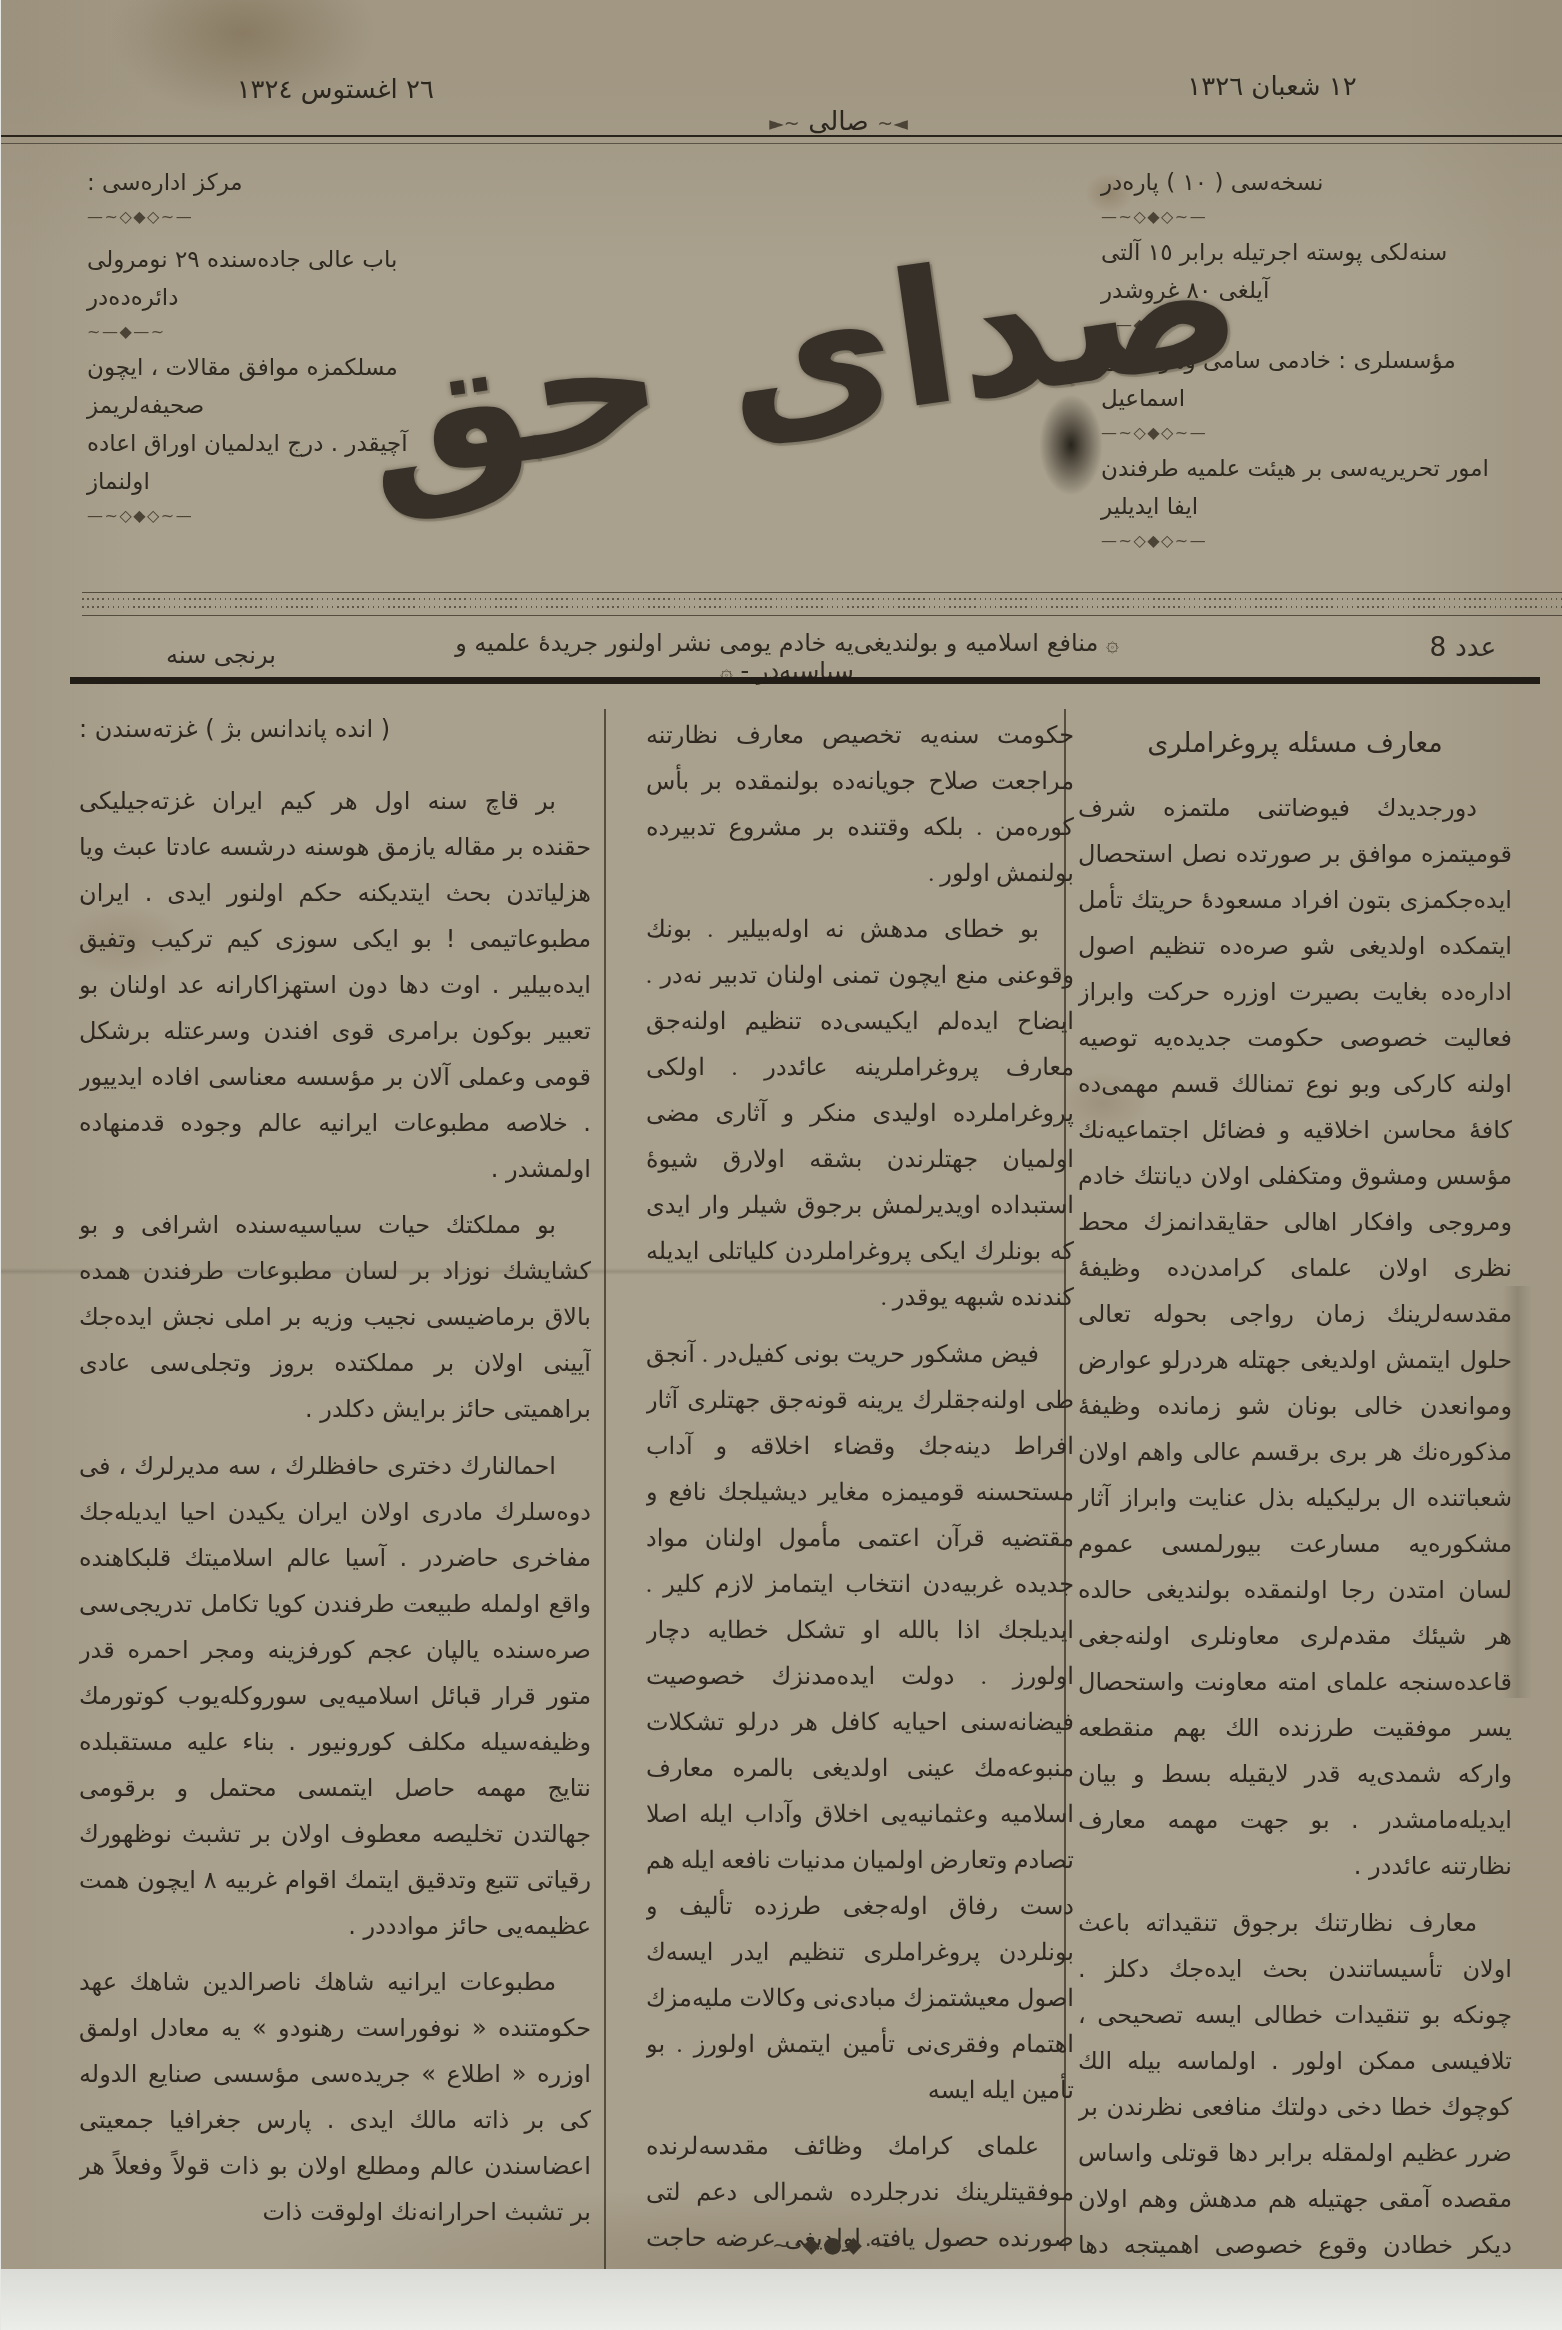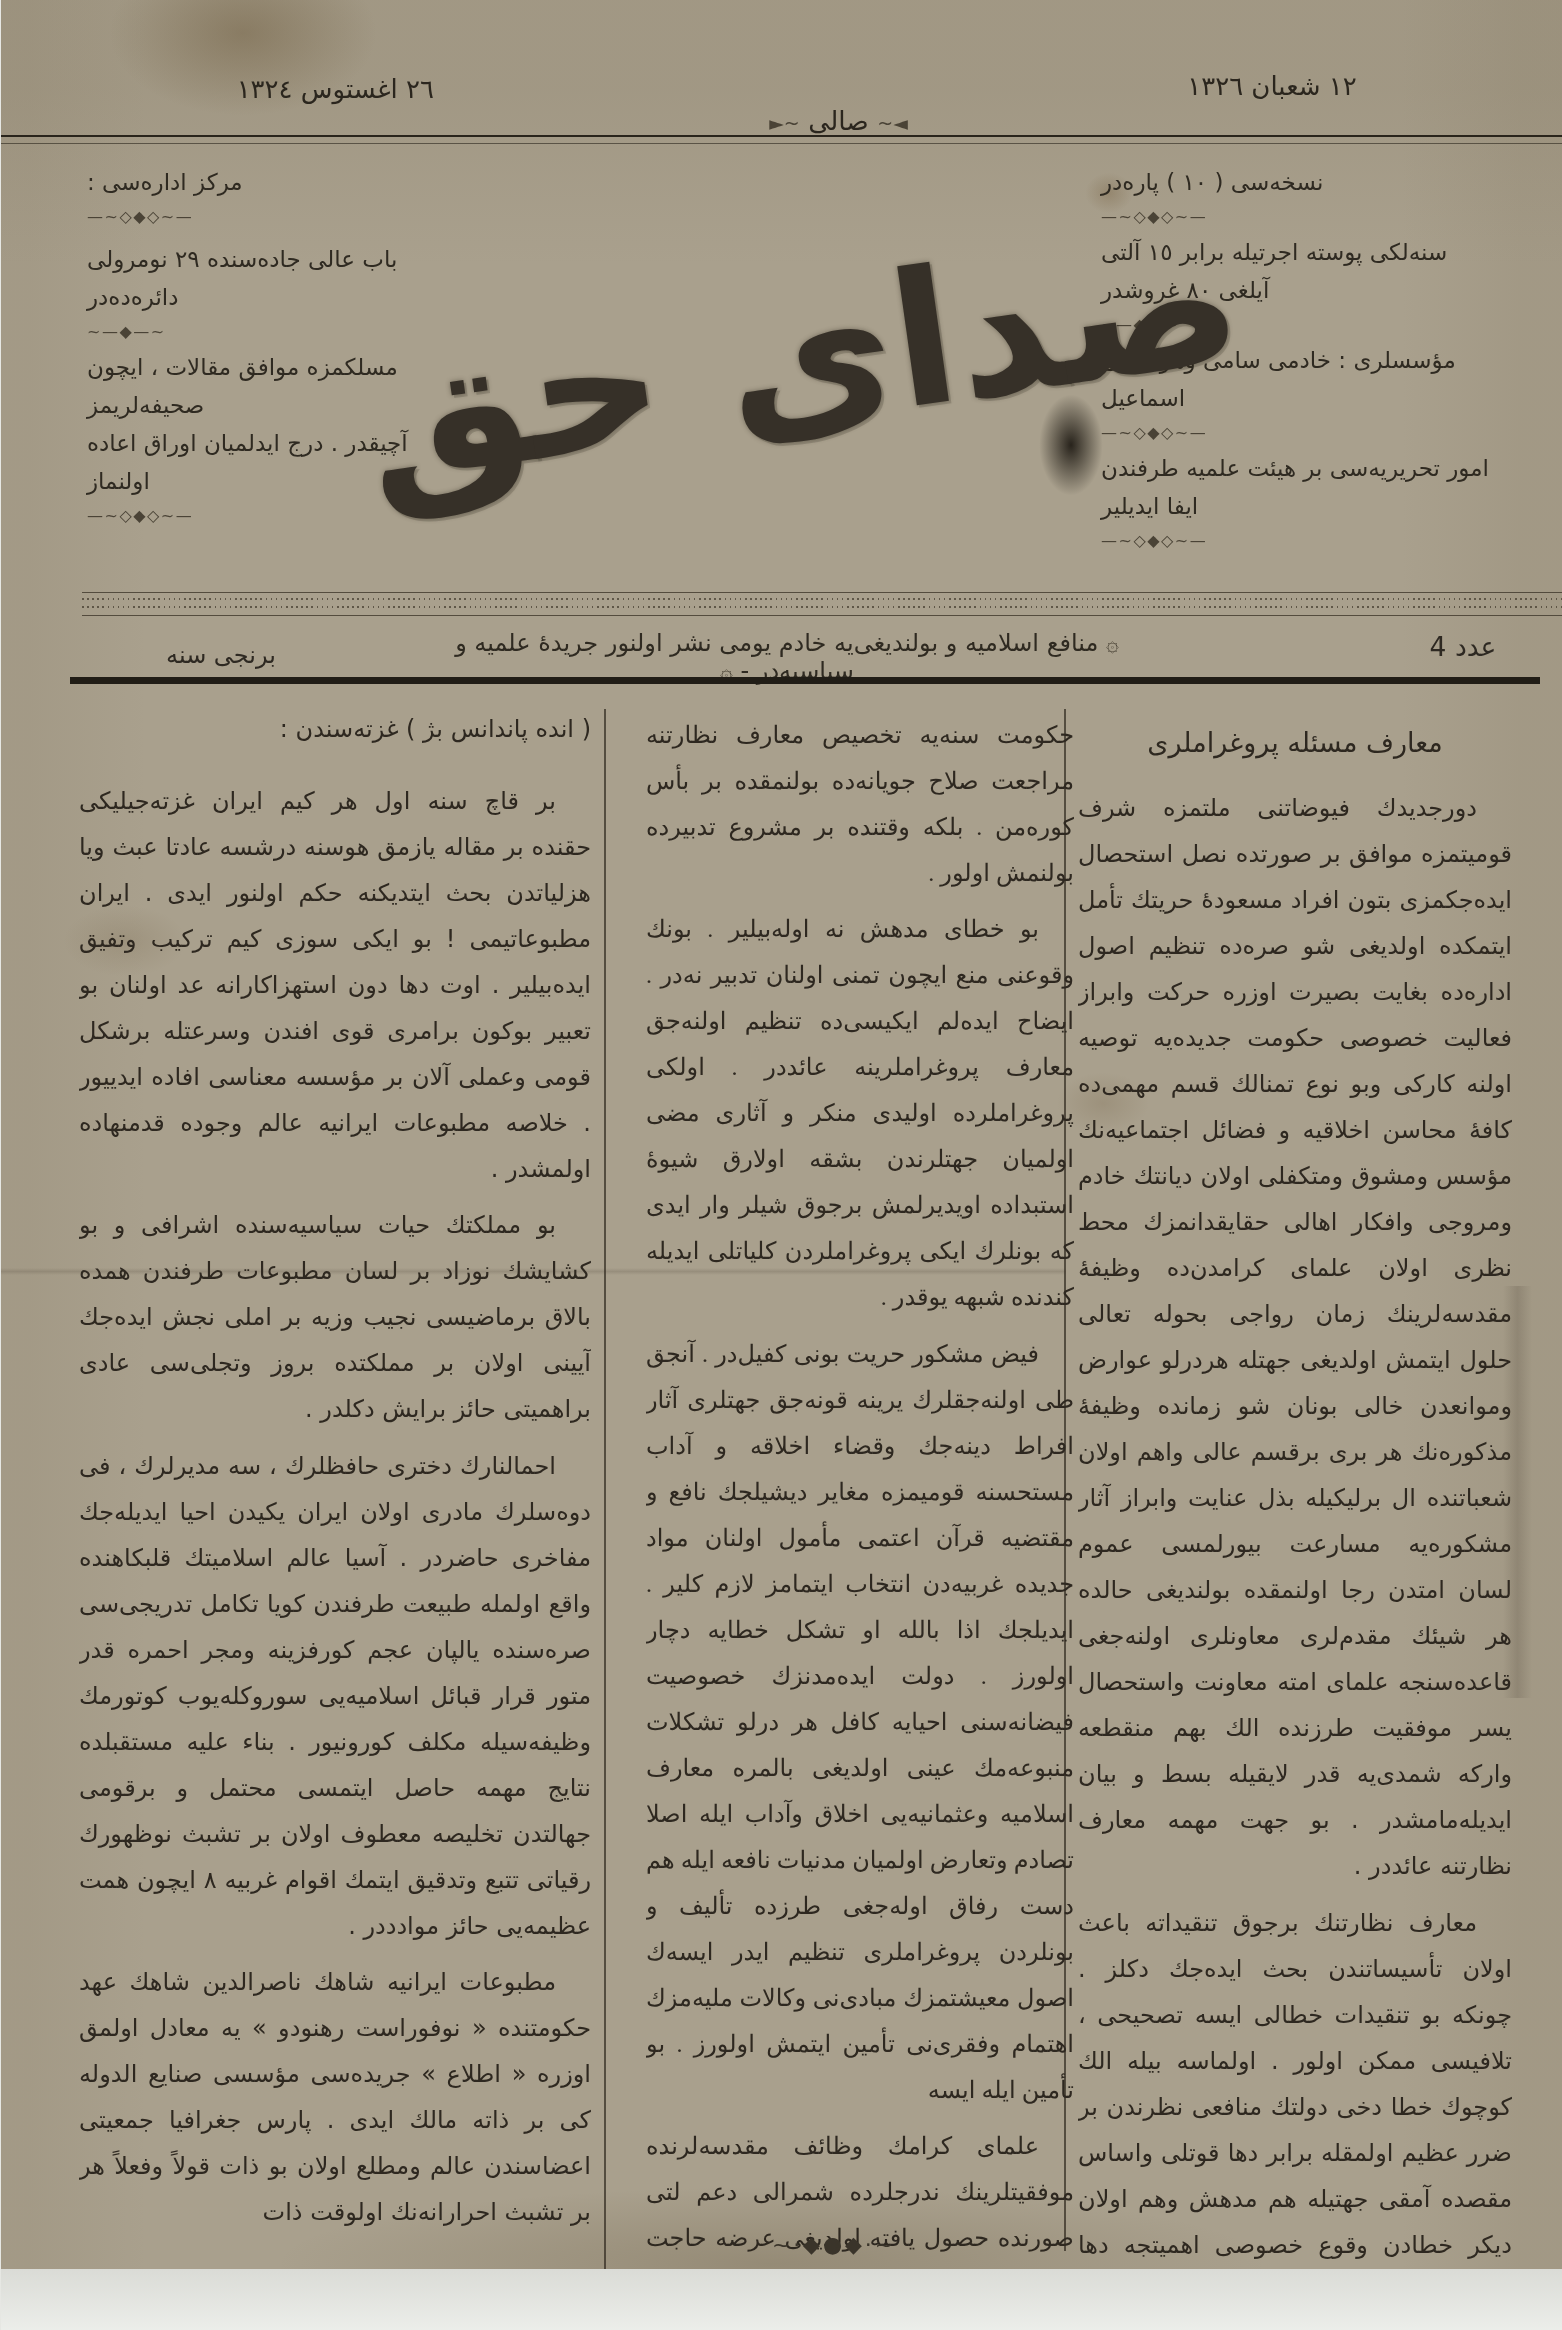--- a/index.html
+++ b/index.html
@@ -74,21 +74,21 @@
   .vsep.s1{left:1064px;top:709px;height:1542px;}
   .vsep.s2{left:604px;top:709px;height:1584px;}
   .col{
     position:absolute;top:712px;direction:rtl;text-align:justify;
     font-size:24px;line-height:46px;color:#2e2820;overflow:hidden;
   }
   .col.right{left:1078px;width:434px;height:1582px;}
   .col.middle{left:646px;width:428px;height:1580px;font-family:Liberation Serif, serif;}
   .col.left{left:79px;width:512px;height:1588px;}
   .col-heading{text-align:center;font-size:27px;line-height:41px;margin:10.3px 0 22px;text-indent:0;}
-  .col-subheading{text-align:right;font-size:24px;line-height:35px;margin:0 0 31px;text-indent:0;}
+  .col-subheading{text-align:left;font-size:24px;line-height:35px;margin:0 0 31px;text-indent:0;}
   .para{margin:0 0 10.3px;text-indent:35px;}
   .no-first-indent .para:first-child{text-indent:0;}
   .vignette{position:absolute;top:2232px;left:620px;width:428px;text-align:center;
     font-size:22px;color:#3a342a;letter-spacing:2.9px;}
   .scanner-bg{position:absolute;left:0;top:2269px;width:1563px;height:62px;
     background:linear-gradient(180deg,#dadbd6,#eceeea);}
 </style>
 </head>
 <body>
 
@@ -122,21 +122,21 @@
     <span class="orn">—~◇◆◇~—</span>
     <span>امور تحریریه‌سى بر هیئت علمیه طرفندن</span><br>
     <span>ایفا ایدیلیر</span>
     <span class="orn">—~◇◆◇~—</span>
   </div>
 
   <div class="masthead">صداى حق</div>
 
   <div class="wavy-band"></div>
 
-  <div class="issue-label">عدد 4</div>
+  <div class="issue-label">عدد 8</div>
   <div class="motto"><span class="m-orn">۞</span> <span>منافع اسلامیه و بولندیغى‌یه خادم یومى نشر اولنور جریدهٔ علمیه و سیاسیه‌در -</span> <span class="m-orn">۞</span></div>
   <div class="year-label">برنجى سنه</div>
   <div class="heavy-rule"></div>
 
   <div class="vsep s1"></div>
   <div class="vsep s2"></div>
 
   <div class="col right">
     <div class="col-heading">معارف مسئله پروغراملرى</div>
     <div>

